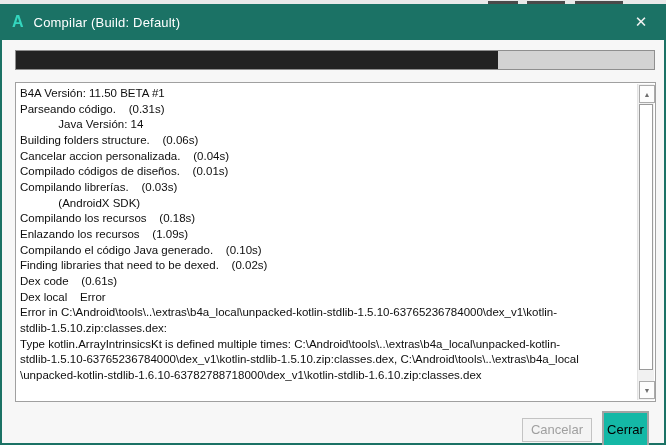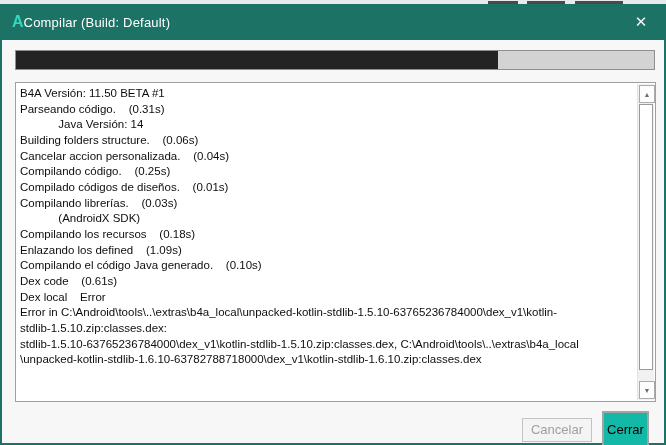--- a/index.html
+++ b/index.html
@@ -32,21 +32,21 @@
   .titlebar {
     position: absolute; left: -2px; top: 0; width: 666px; height: 36px;
     background: #1b7265;
     display: flex; align-items: center;
   }
   .logo {
     color: #34d6be; font-weight: bold; font-size: 16px;
     margin-left: 12px;
   }
   .title {
-    color: #ffffff; font-size: 13px; 
+    color: #ffffff; font-size: 13px; margin-left: 10px;
     letter-spacing: 0.2px;
   }
   .close-btn {
     position: absolute; right: 4px; top: 0; width: 42px; height: 36px;
     display: flex; align-items: center; justify-content: center;
     color: #f2f2f2; font-size: 15px; cursor: default;
   }
 
   
   .progress {
@@ -128,31 +128,32 @@
     <div class="progress-fill" style="width: 75.5%;"></div>
   </div>
 
   <div class="log-box">
     <div class="log-text">
         <div class="log-line">B4A Versión: 11.50 BETA #1</div>
         <div class="log-line">Parseando código.    (0.31s)</div>
         <div class="log-line">            Java Versión: 14</div>
         <div class="log-line">Building folders structure.    (0.06s)</div>
         <div class="log-line">Cancelar accion personalizada.    (0.04s)</div>
-        <div class="log-line">Compilando código.    (0.25s)</div>
         <div class="log-line">Compilado códigos de diseños.    (0.01s)</div>
         <div class="log-line">Compilando librerías.    (0.03s)</div>
         <div class="log-line">            (AndroidX SDK)</div>
         <div class="log-line">Compilando los recursos    (0.18s)</div>
-        <div class="log-line">Enlazando los defined    (1.09s)</div>
+        <div class="log-line">Enlazando los recursos    (1.09s)</div>
         <div class="log-line">Compilando el código Java generado.    (0.10s)</div>
+        <div class="log-line">Finding libraries that need to be dexed.    (0.02s)</div>
         <div class="log-line">Dex code    (0.61s)</div>
         <div class="log-line">Dex local    Error</div>
         <div class="log-line">Error in C:\Android\tools\..\extras\b4a_local\unpacked-kotlin-stdlib-1.5.10-63765236784000\dex_v1\kotlin-</div>
         <div class="log-line">stdlib-1.5.10.zip:classes.dex:</div>
+        <div class="log-line">Type kotlin.ArrayIntrinsicsKt is defined multiple times: C:\Android\tools\..\extras\b4a_local\unpacked-kotlin-</div>
         <div class="log-line">stdlib-1.5.10-63765236784000\dex_v1\kotlin-stdlib-1.5.10.zip:classes.dex, C:\Android\tools\..\extras\b4a_local</div>
         <div class="log-line">\unpacked-kotlin-stdlib-1.6.10-63782788718000\dex_v1\kotlin-stdlib-1.6.10.zip:classes.dex</div>
       </div>
     <div class="scrollbar">
       <div class="scroll-btn scroll-up">
         <span>▲</span>
       </div>
       <div class="scroll-thumb"></div>
       <div class="scroll-btn scroll-down">
         <span>▼</span>

